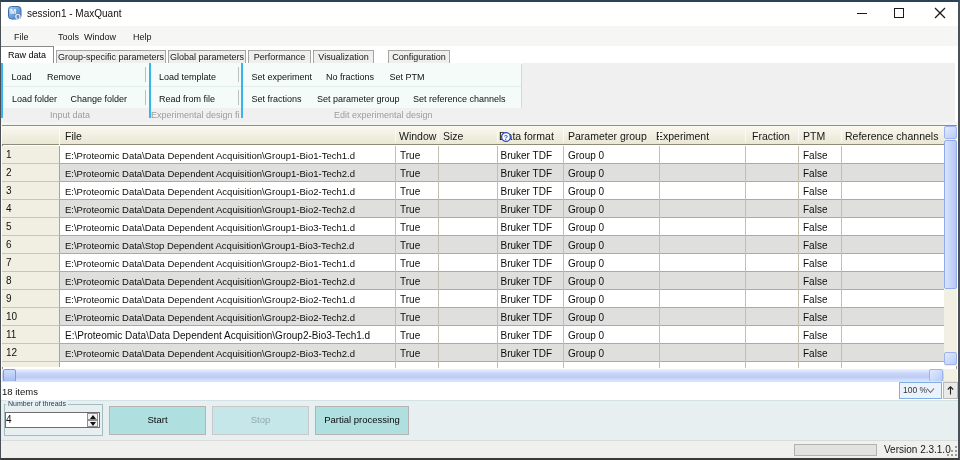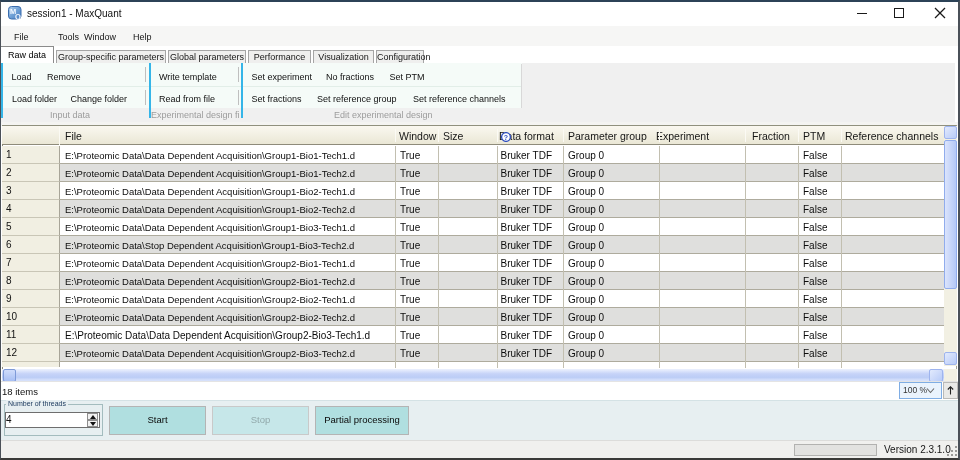--- a/index.html
+++ b/index.html
@@ -86,46 +86,46 @@
 <div class="mi" style="left:14px">File</div>
 <div class="mi" style="left:58px">Tools</div>
 <div class="mi" style="left:84px">Window</div>
 <div class="mi" style="left:133px">Help</div>
 
 <div id="tabsel">Raw data</div>
 <div class="tab" style="left:56px;width:110px">Group-specific parameters</div>
 <div class="tab" style="left:168px;width:78px">Global parameters</div>
 <div class="tab" style="left:248px;width:63px">Performance</div>
 <div class="tab" style="left:313px;width:61px">Visualization</div>
-<div class="tab" style="left:376px;width:48px">Configuration</div>
+<div class="tab" style="left:388px;width:62px">Configuration</div>
 
 <div id="toolbar"></div>
 <div id="mint"></div>
 <div id="lblstrip"></div>
 <div id="toolgap"></div>
 <div class="rowline"></div>
 <div class="cyan" style="left:1px"></div>
 <div class="cyan" style="left:149px"></div>
 <div class="cyan" style="left:241px"></div>
 <div class="gdiv" style="left:145px;top:67px;height:15px"></div>
 <div class="gdiv" style="left:145px;top:90px;height:15px"></div>
 <div class="gdiv" style="left:238px;top:67px;height:15px"></div>
 <div class="gdiv" style="left:238px;top:90px;height:15px"></div>
 <div class="gdiv" style="left:521px;top:64px;height:44px;background:#d8d8d8"></div>
 <div class="tbtn" style="left:11.5px;top:71.5px">Load</div>
 <div class="tbtn" style="left:47px;top:71.5px">Remove</div>
 <div class="tbtn" style="left:12px;top:93.5px">Load folder</div>
 <div class="tbtn" style="left:70.5px;top:93.5px">Change folder</div>
-<div class="tbtn" style="left:159px;top:71.5px">Write template</div>
+<div class="tbtn" style="left:159px;top:71.5px">Load template</div>
 <div class="tbtn" style="left:159px;top:93.5px">Read from file</div>
 <div class="tbtn" style="left:251.5px;top:71.5px">Set experiment</div>
 <div class="tbtn" style="left:326px;top:71.5px">No fractions</div>
 <div class="tbtn" style="left:389.5px;top:71.5px">Set PTM</div>
 <div class="tbtn" style="left:251.5px;top:93.5px">Set fractions</div>
-<div class="tbtn" style="left:317px;top:93.5px">Set reference group</div>
+<div class="tbtn" style="left:317px;top:93.5px">Set parameter group</div>
 <div class="tbtn" style="left:413px;top:93.5px">Set reference channels</div>
 <div class="tlbl" style="left:50px">Input data</div>
 <div class="tlbl" style="left:151px;width:89px;overflow:hidden;white-space:nowrap">Experimental design file</div>
 <div class="tlbl" style="left:334px">Edit experimental design</div>
 
 <div id="tablebox"></div>
 <div id="thead"></div>
 <div class="th" style="left:65px">File</div>
 <div class="th" style="left:399px">Window</div>
 <div class="th" style="left:443px">Size</div>

